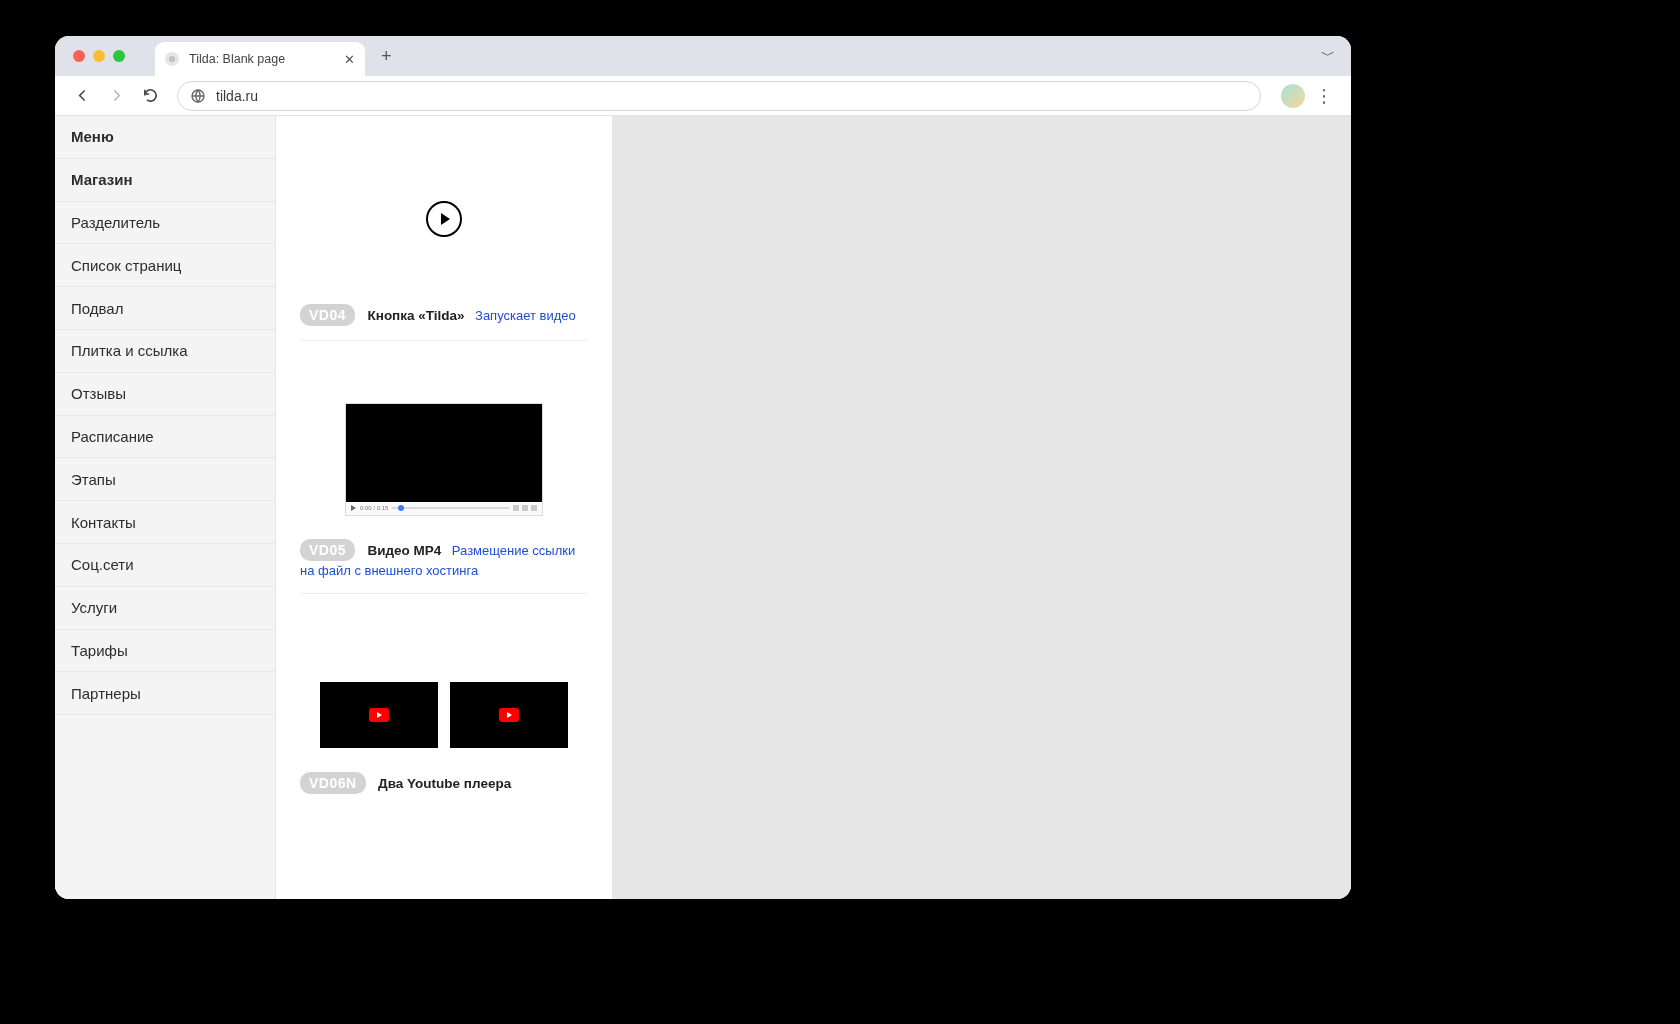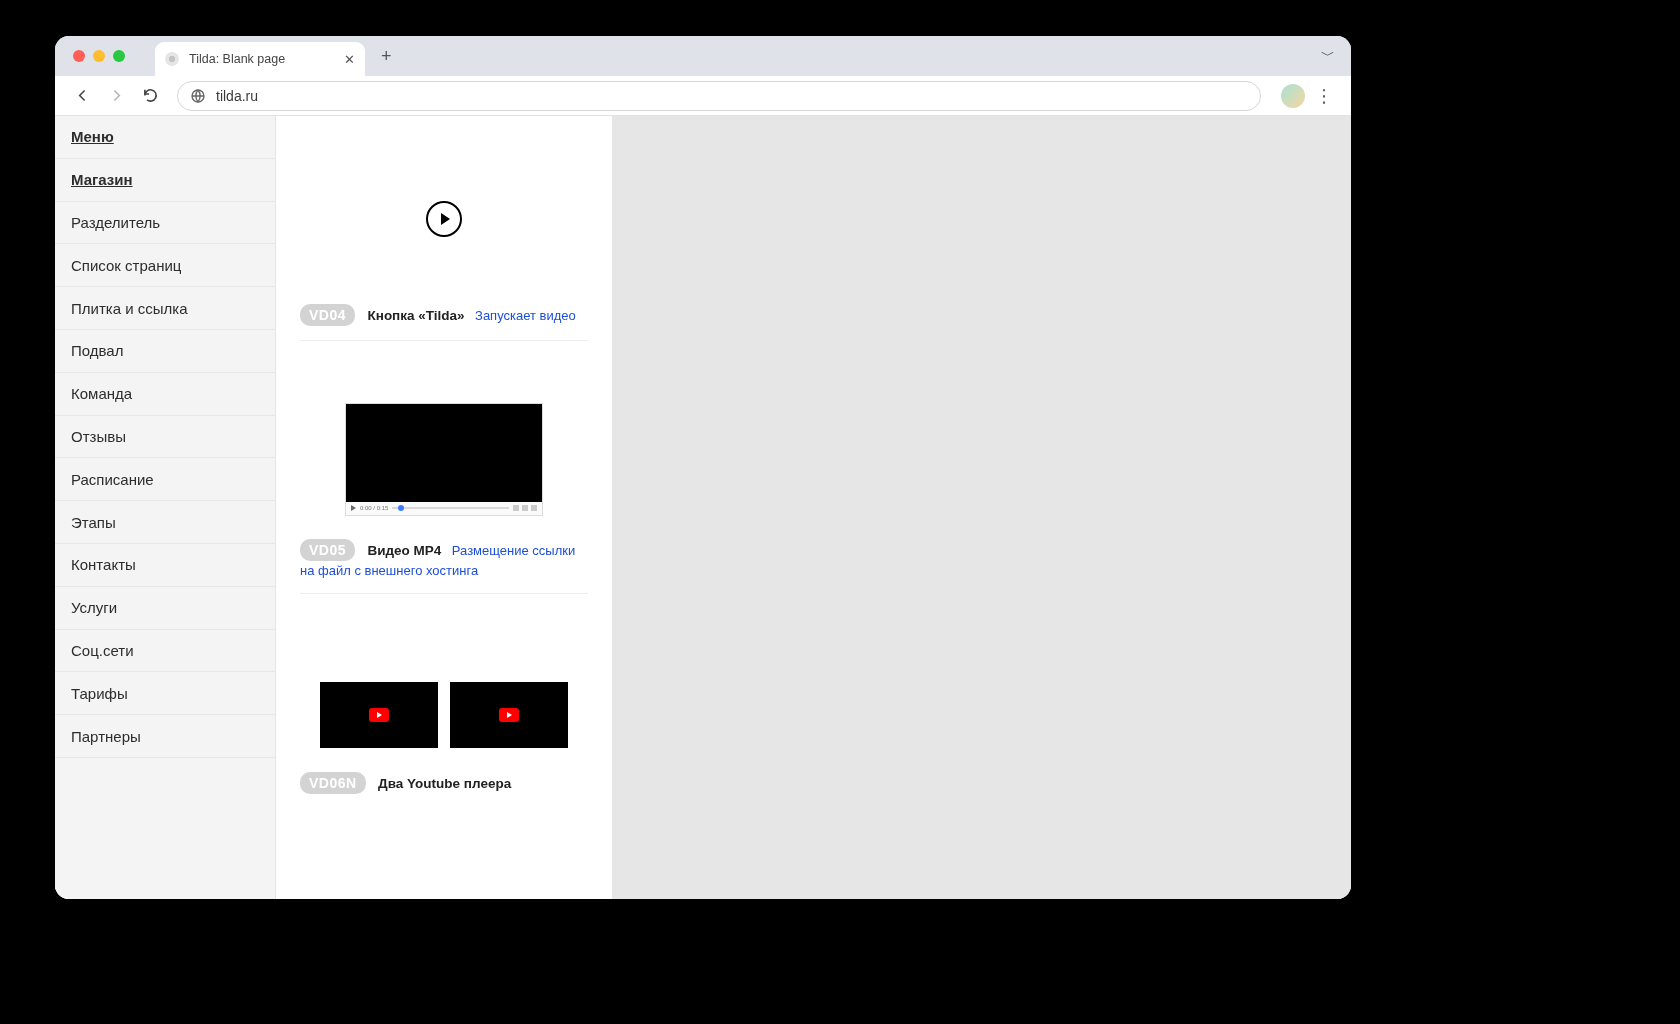--- a/index.html
+++ b/index.html
@@ -96,21 +96,21 @@
       height: 42.8px;
       display: flex;
       align-items: center;
       padding: 0 16px;
       font-size: 15px;
       color: #2d2d2d;
       border-bottom: 1px solid #e7e7e7;
       cursor: pointer;
       position: relative;
     }
-    .sidebar-item.bold { font-weight: 700; text-decoration: underline; }
+    .sidebar-item.bold { font-weight: 700; }
     .sidebar-item.active::after {
       content:"";
       position:absolute;
       right:0; top:0; bottom:0;
       width:6px;
       background:#ff7f50;
     }
     .midpanel {
       width: 336px;
       background: #fff;
@@ -238,45 +238,42 @@
           <div class="sidebar-item bold">
             <span>Магазин</span>
           </div>
           <div class="sidebar-item">
             <span>Разделитель</span>
           </div>
           <div class="sidebar-item">
             <span>Список страниц</span>
           </div>
           <div class="sidebar-item">
+            <span>Подвал</span>
+          </div>
+          <div class="sidebar-item">
             <span>Плитка и ссылка</span>
           </div>
           <div class="sidebar-item">
-            <span>Подвал</span>
-          </div>
-          <div class="sidebar-item">
-            <span>Команда</span>
-          </div>
-          <div class="sidebar-item">
             <span>Отзывы</span>
           </div>
           <div class="sidebar-item">
             <span>Расписание</span>
           </div>
           <div class="sidebar-item">
             <span>Этапы</span>
           </div>
           <div class="sidebar-item">
             <span>Контакты</span>
           </div>
           <div class="sidebar-item">
+            <span>Соц.сети</span>
+          </div>
+          <div class="sidebar-item">
             <span>Услуги</span>
-          </div>
-          <div class="sidebar-item">
-            <span>Соц.сети</span>
           </div>
           <div class="sidebar-item">
             <span>Тарифы</span>
           </div>
           <div class="sidebar-item">
             <span>Партнеры</span>
           </div>
         </div>
 
       <div class="midpanel">

